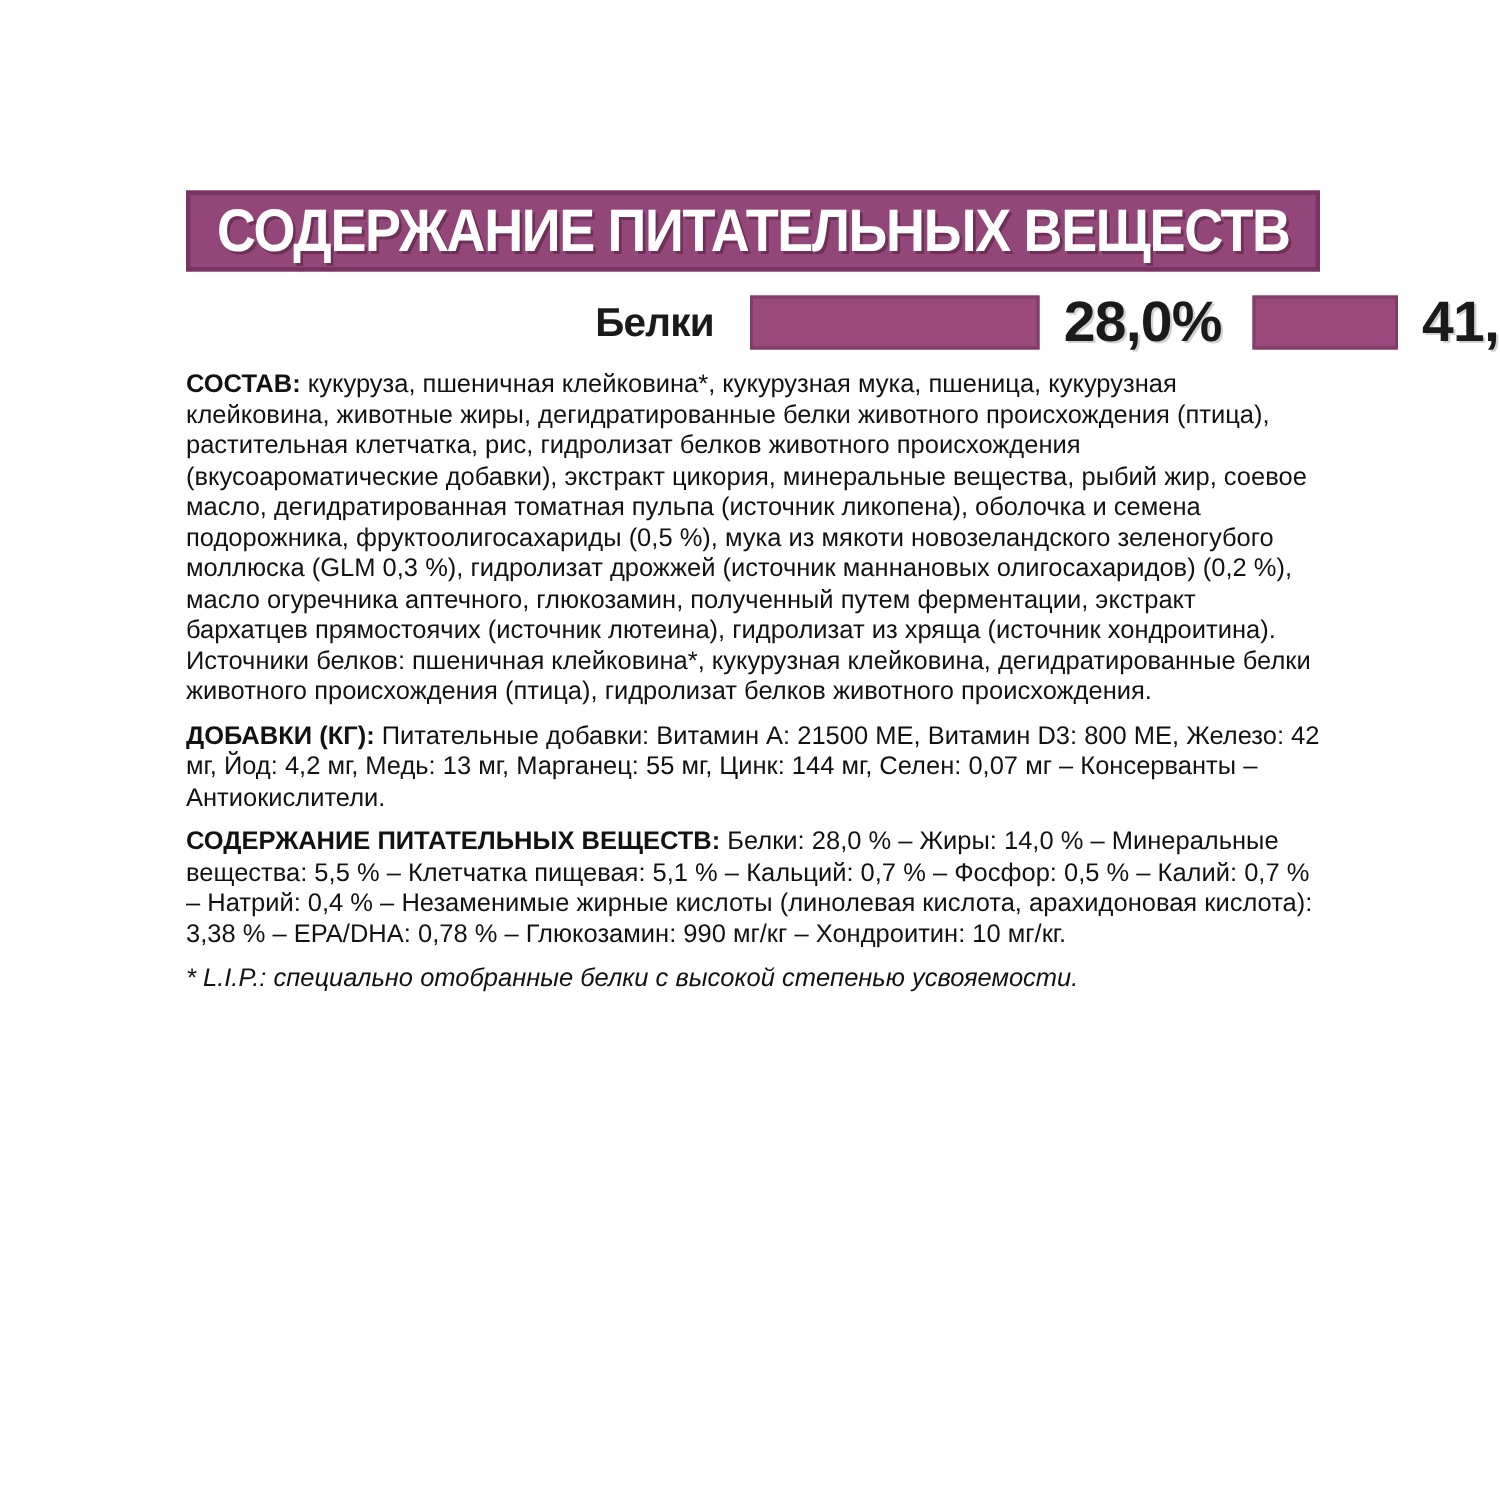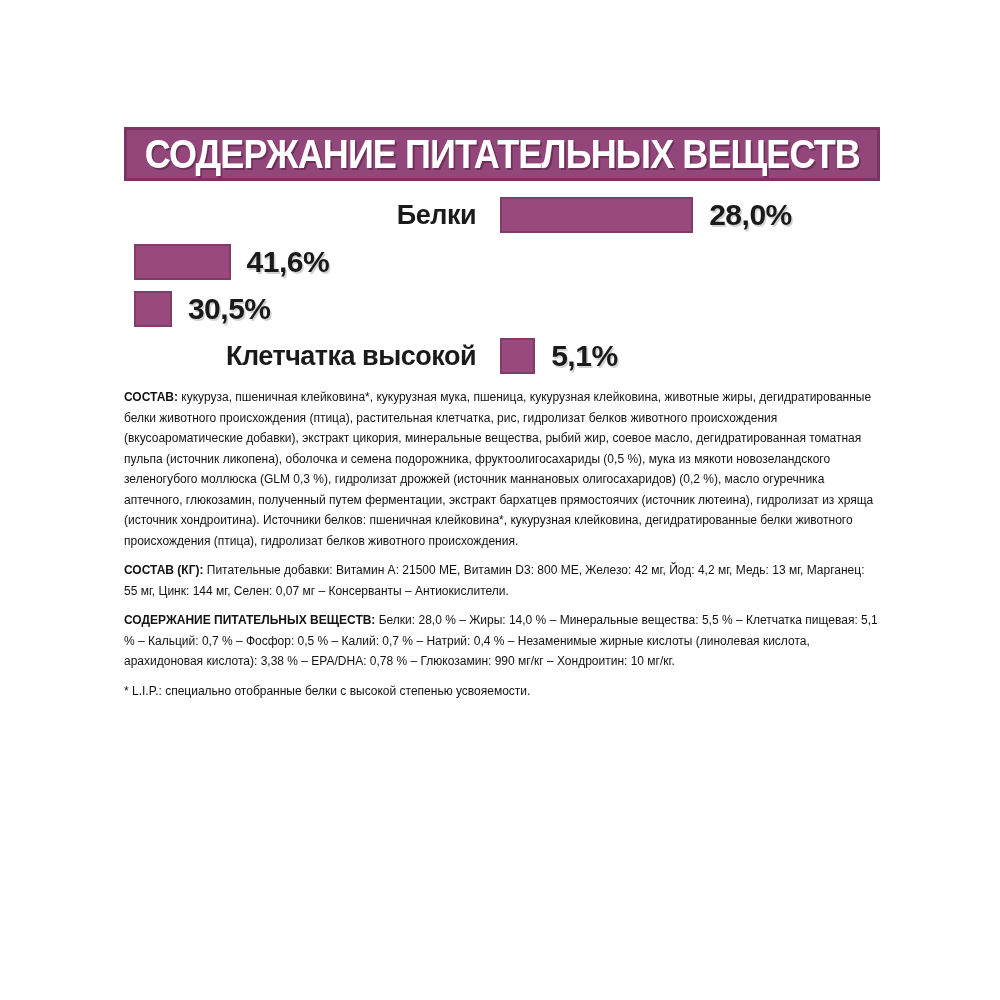--- a/index.html
+++ b/index.html
@@ -42,21 +42,21 @@
     letter-spacing: -1px;
     white-space: nowrap;
     transform: scaleX(0.9);
     transform-origin: center;
     text-shadow: 2px 2px 0 rgba(40, 10, 30, 0.35);
   }
   
   .chart {
     margin-top: 16px;
     display: flex;
-    flex-direction: column;
+    flex-direction: row;
     gap: 11px;
   }
   .chart-row {
     display: flex;
     align-items: center;
     height: 36px;
   }
   .chart-row__label {
     box-sizing: border-box;
     width: 366px;
@@ -71,39 +71,40 @@
     box-sizing: border-box;
     height: 36px;
     margin-left: 10px;
     background: var(--bar_fill, #99497b);
     border: 2px solid var(--bar_border, #813d69);
     flex: none;
   }
   .chart-row__value {
     margin-left: 16px;
     font-weight: 700;
-    font-size: 30px;
+    font-size: 38px;
     letter-spacing: -0.5px;
     text-shadow: 1.5px 1.5px 0 rgba(0,0,0,0.18);
   }
   
   .text-block {
     margin-top: 13px;
-    font-size: 12px;
+    font-size: 17px;
     line-height: 20.5px;
     color: #121212;
   }
   .text-block p {
     margin: 0 0 9px 0;
   }
   .text-block .runin {
     font-weight: 700;
   }
   .footnote {
     margin-top: 1px;
+    font-style: italic;
   }
 </style>
 </head>
 <body>
 
 <div class="page">
   <div class="sheet">
 
     <div class="band band--top">
       <span class="band__title">СОДЕРЖАНИЕ ПИТАТЕЛЬНЫХ ВЕЩЕСТВ</span>
@@ -127,21 +128,21 @@
         <span class="chart-row__label">Клетчатка высокой</span>
         <span class="chart-row__bar" style="width: 35.19px;"></span>
         <span class="chart-row__value">5,1%</span>
       </div>
     </div>
 
 
     <div class="text-block">
       <p><span class="runin">СОСТАВ:</span><span> кукуруза, пшеничная клейковина*, кукурузная мука, пшеница, кукурузная клейковина, животные жиры, дегидратированные белки животного происхождения (птица), растительная клетчатка, рис, гидролизат белков животного происхождения (вкусоароматические добавки), экстракт цикория, минеральные вещества, рыбий жир, соевое масло, дегидратированная томатная пульпа (источник ликопена), оболочка и семена подорожника, фруктоолигосахариды (0,5 %), мука из мякоти новозеландского зеленогубого моллюска (GLM 0,3 %), гидролизат дрожжей (источник маннановых олигосахаридов) (0,2 %), масло огуречника аптечного, глюкозамин, полученный путем ферментации, экстракт бархатцев прямостоячих (источник лютеина), гидролизат из хряща (источник хондроитина). Источники белков: пшеничная клейковина*, кукурузная клейковина, дегидратированные белки животного происхождения (птица), гидролизат белков животного происхождения.</span></p>
 
-      <p><span class="runin">СОСТАВ (КГ):</span><span> Питательные добавки: Витамин A: 21500 МЕ, Витамин D3: 800 МЕ, Железо: 42 мг, Йод: 4,2 мг, Медь: 13 мг, Марганец: 55 мг, Цинк: 144 мг, Селен: 0,07 мг – Консерванты – Антиокислители.</span></p>
+      <p><span class="runin">ДОБАВКИ (КГ):</span><span> Питательные добавки: Витамин A: 21500 МЕ, Витамин D3: 800 МЕ, Железо: 42 мг, Йод: 4,2 мг, Медь: 13 мг, Марганец: 55 мг, Цинк: 144 мг, Селен: 0,07 мг – Консерванты – Антиокислители.</span></p>
 
       <p><span class="runin">СОДЕРЖАНИЕ ПИТАТЕЛЬНЫХ ВЕЩЕСТВ:</span><span> Белки: 28,0 % – Жиры: 14,0 % – Минеральные вещества: 5,5 % – Клетчатка пищевая: 5,1 % – Кальций: 0,7 % – Фосфор: 0,5 % – Калий: 0,7 % – Натрий: 0,4 % – Незаменимые жирные кислоты (линолевая кислота, арахидоновая кислота): 3,38 % – EPA/DHA: 0,78 % – Глюкозамин: 990 мг/кг – Хондроитин: 10 мг/кг.</span></p>
 
       <p class="footnote">* L.I.P.: специально отобранные белки с высокой степенью усвояемости.</p>
     </div>
 
   </div>
 </div>
 
 </body></html>

